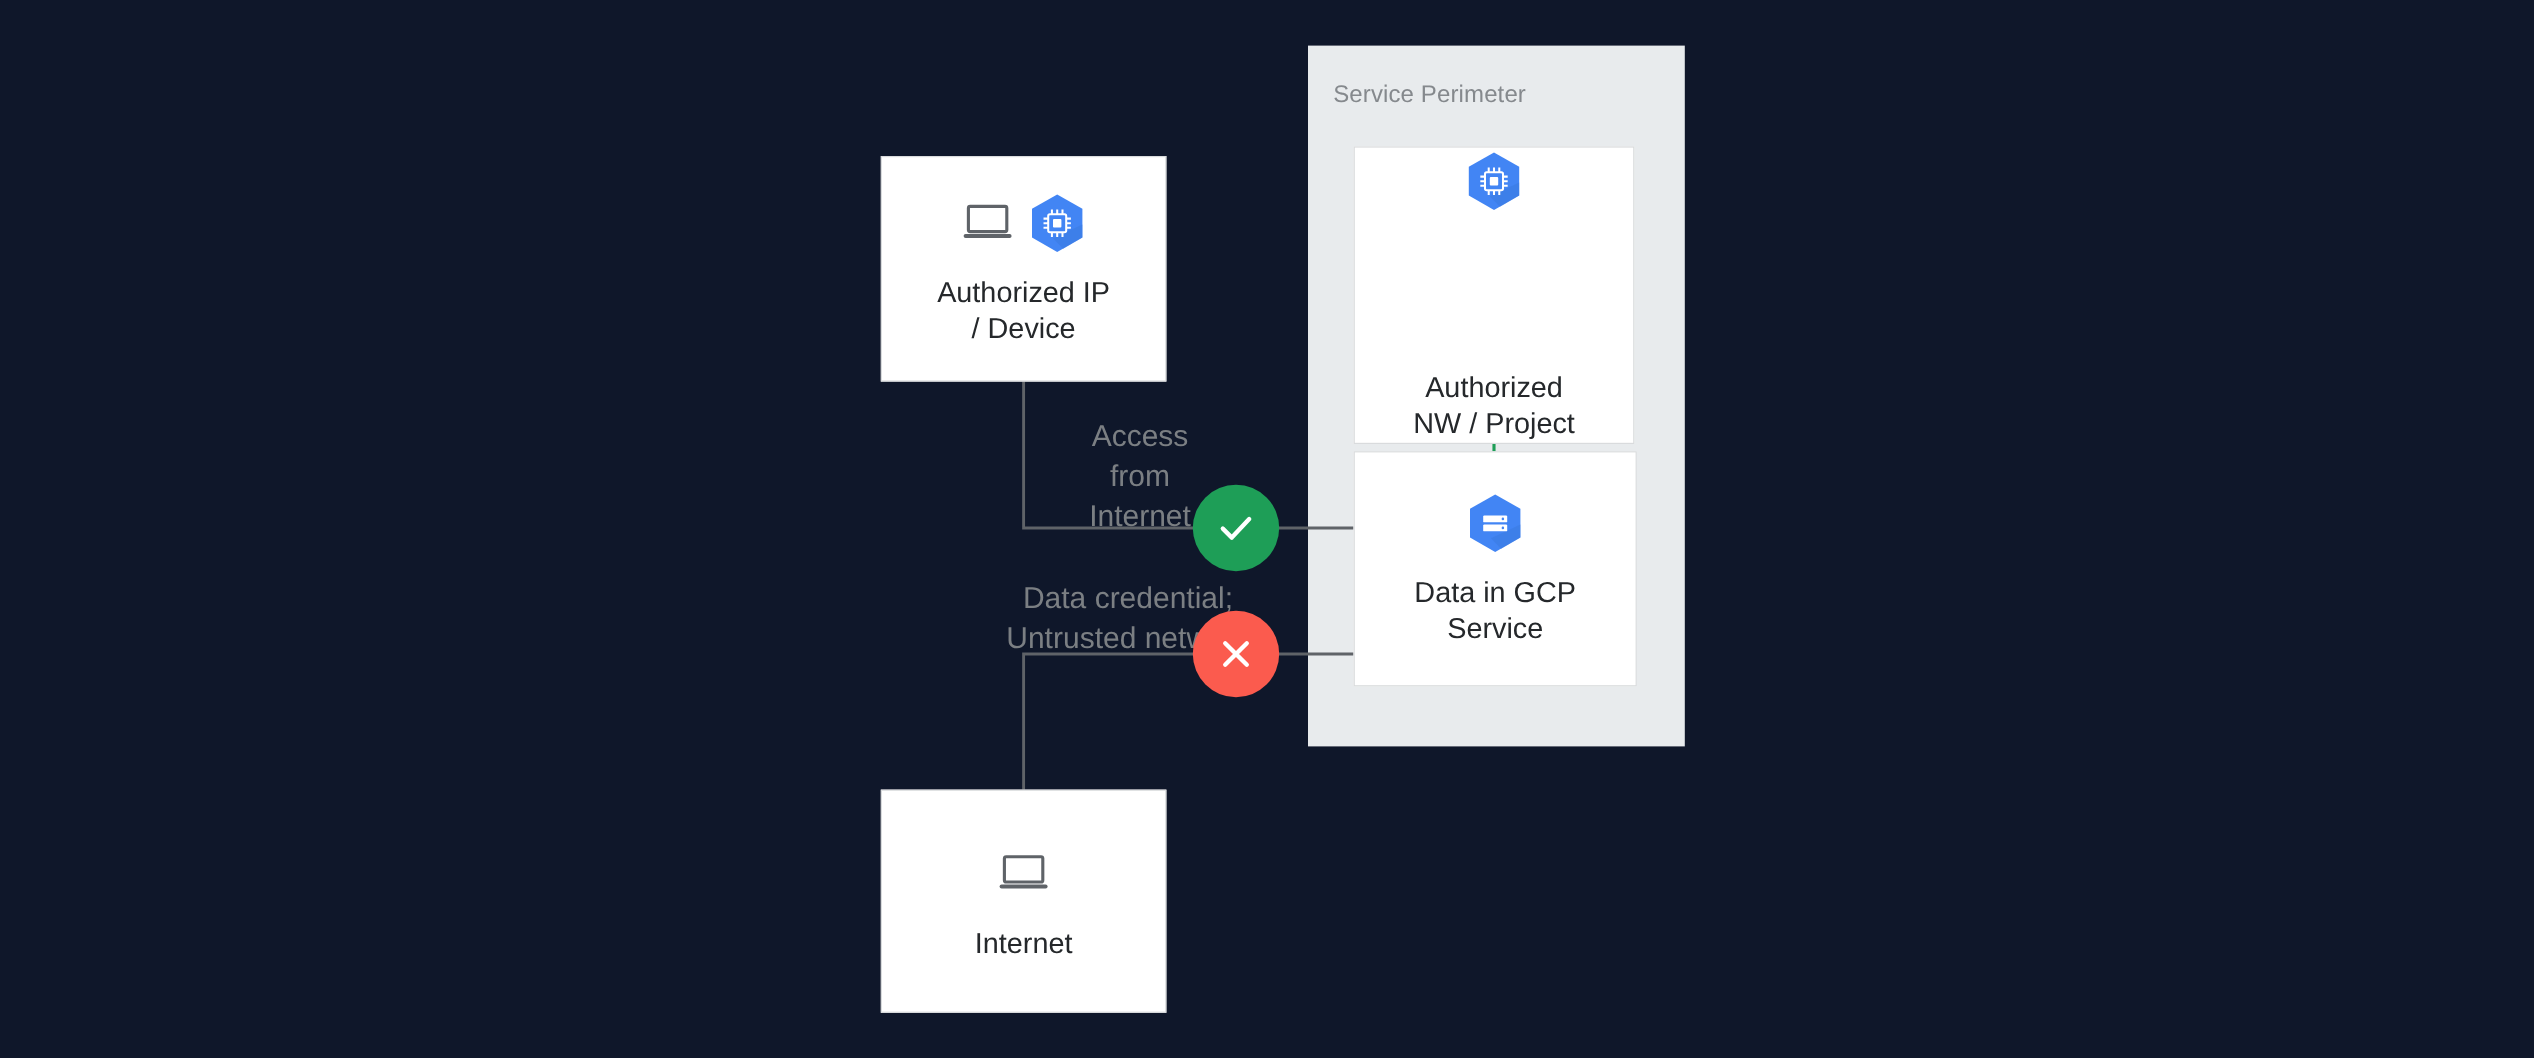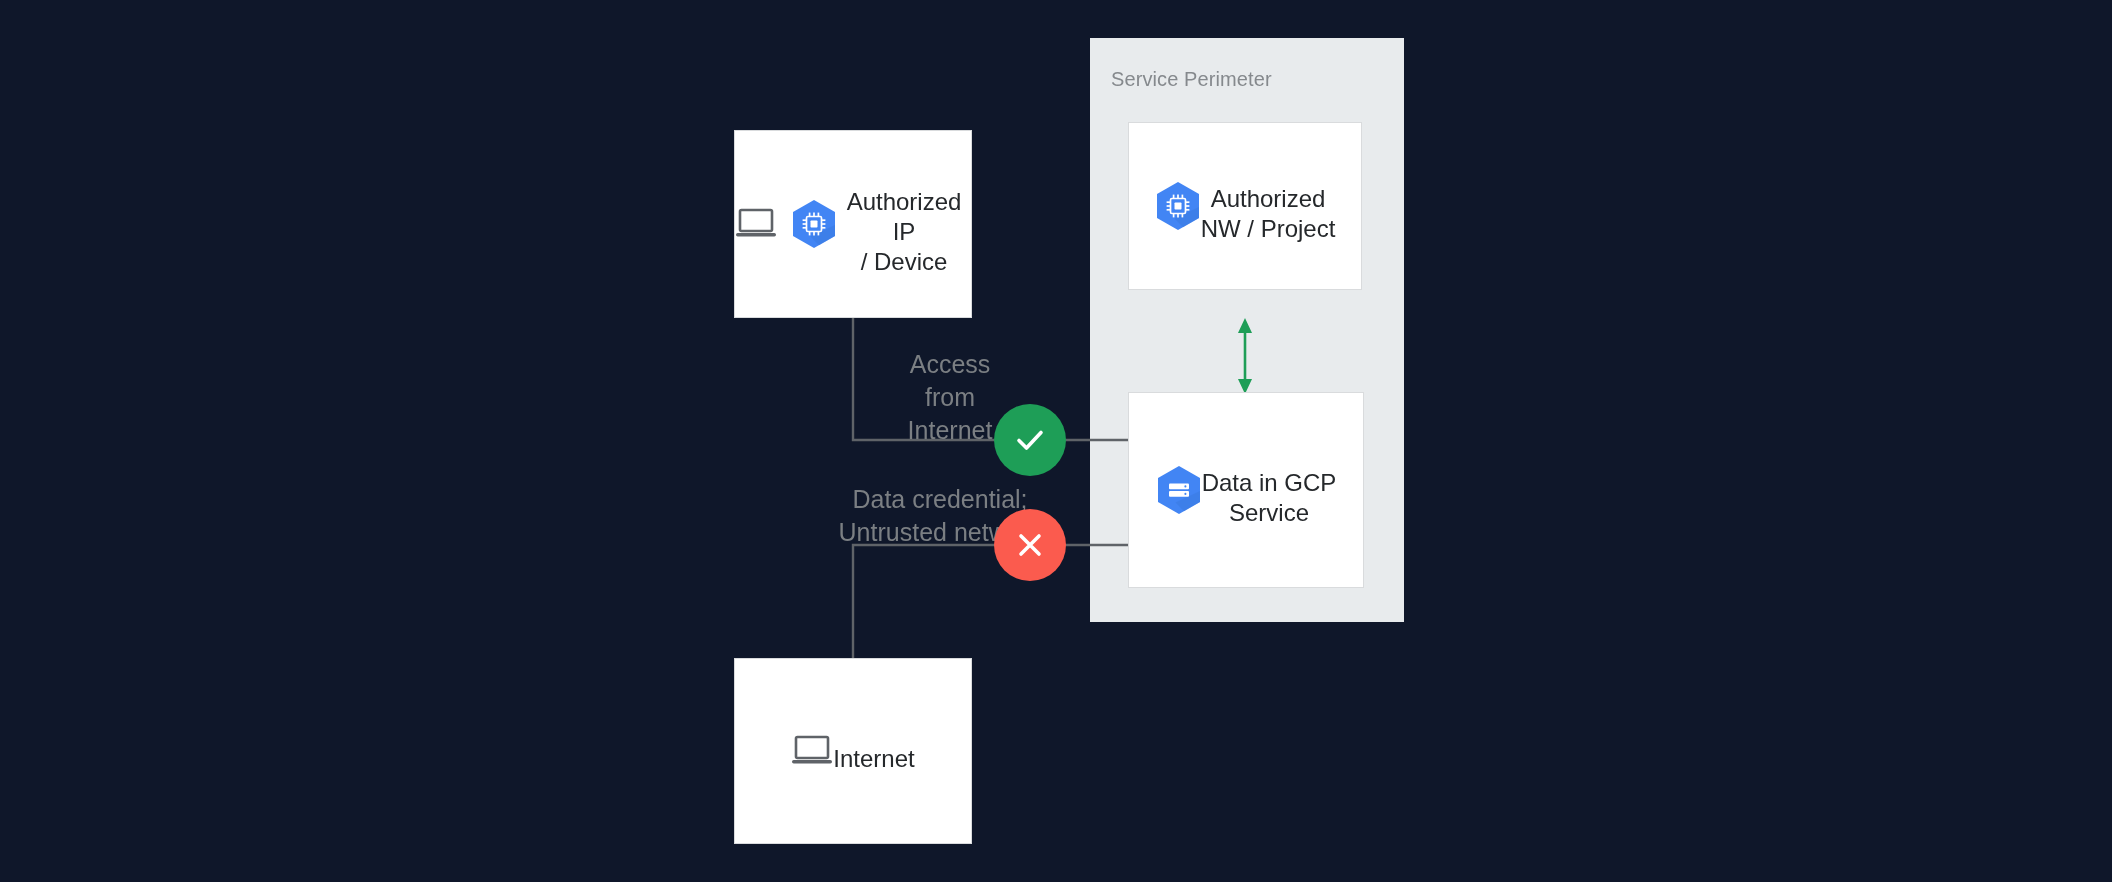--- a/index.html
+++ b/index.html
@@ -40,21 +40,21 @@
     white-space: nowrap;
   }
 
   
   .node {
     position: absolute;
     background: #ffffff;
     border: 1px solid #d9dbdd;
     box-sizing: border-box;
     display: flex;
-    flex-direction: row;
+    flex-direction: column;
     align-items: center;
     justify-content: center;
   }
   .node-label {
     font-size: 24px;
     line-height: 1.25;
     color: #25282b;
     text-align: center;
     white-space: pre-line;
     margin-top: 16px;
@@ -62,22 +62,22 @@
   .node-icons {
     display: flex;
     flex-direction: row;
     align-items: center;
     justify-content: center;
     gap: 14px;
     height: 56px;
   }
 
   #node-authorized-device { left: 734px; top: 130px; width: 238px; height: 188px; }
-  #node-authorized-nw     { left: 1128px; top: 122px; width: 234px; height: 168px; }
-  #node-data-gcp          { left: 1128px; top: 392px; width: 236px; height: 196px; }
+  #node-authorized-nw     { left: 1128px; top: 122px; width: 234px; height: 248px; justify-content: space-between; }
+  #node-data-gcp          { left: 1128px; top: 376px; width: 236px; height: 196px; }
   #node-internet          { left: 734px; top: 658px; width: 238px; height: 186px; }
 
   
   .hex-icon { display: block; }
   .laptop-icon { display: block; }
 
   
   #wires {
     position: absolute;
     left: 0; top: 0;

